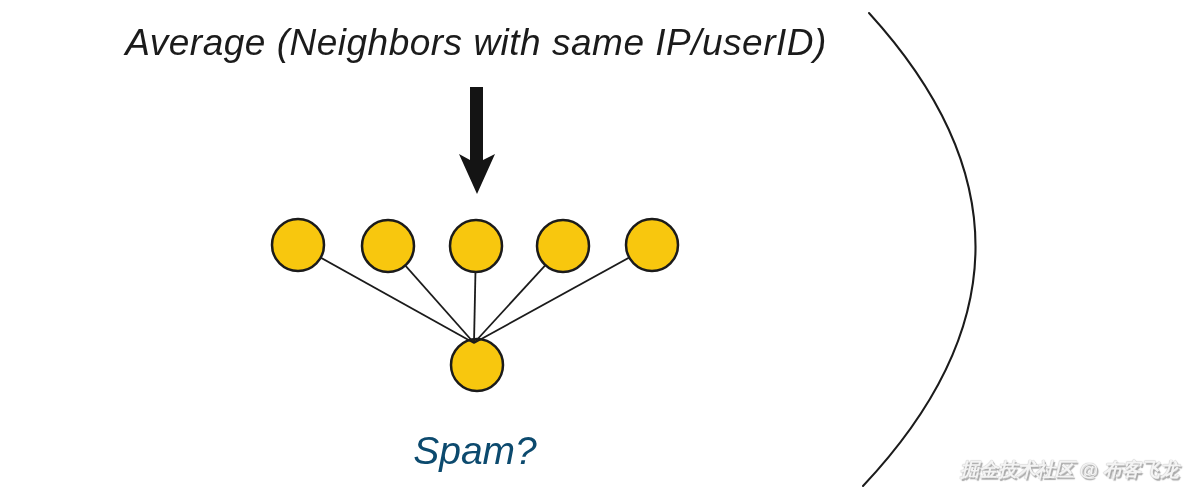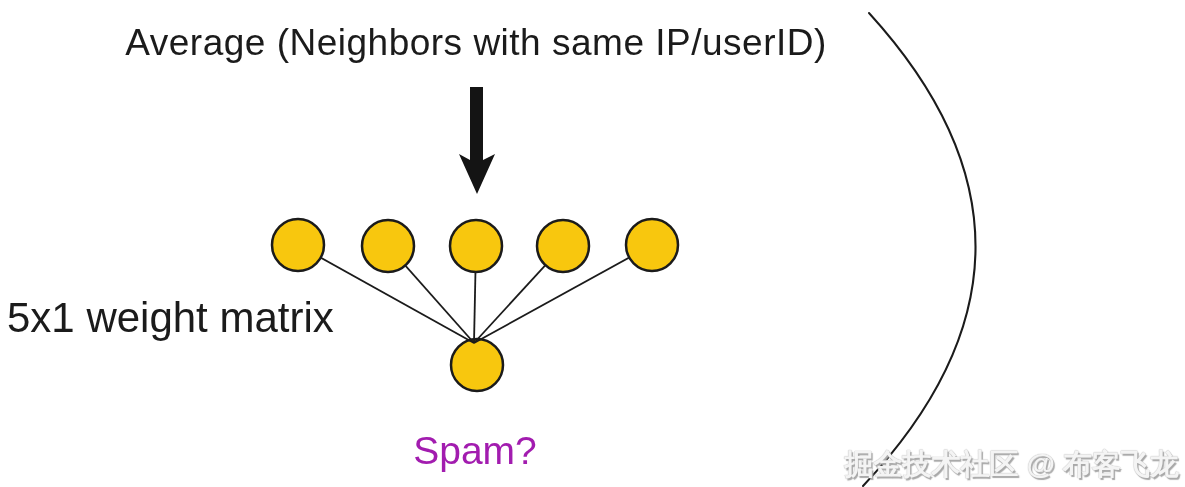--- a/index.html
+++ b/index.html
@@ -20,20 +20,21 @@
     left: 0;
     top: 0;
     width: 1185px;
     height: 487px;
   }
   .txt {
     position: absolute;
     white-space: nowrap;
     color: #1b1b1b;
     line-height: 1;
+    font-style: italic;
   }
   .title {
     left: 476px;
     top: 24px;
     transform: translateX(-50%);
     font-size: 37px;
     letter-spacing: 0.5px;
   }
   .weight-label {
     left: 7px;
@@ -47,21 +48,21 @@
     font-size: 39px;
   }
   .gcn-label {
     left: 983px;
     top: 201px;
     font-size: 38px;
   }
   .watermark {
     right: 6px;
     bottom: 8px;
-    font-size: 29px;
+    font-size: 19px;
     font-weight: bold;
     color: #f4f4f4;
     text-shadow: 1.5px 1.5px 1px #a8a8a8, -0.5px -0.5px 1px #d9d9d9, 0 0 1px #999999;
   }
 </style>
 </head>
 <body>
 
 <div class="stage">
 
@@ -80,17 +81,16 @@
         <line x1="652" y1="245" x2="474" y2="343" stroke="#1B1B1B" stroke-width="1.8"></line>
         <circle cx="298" cy="245" r="26" fill="#F8C70E" stroke="#1B1B1B" stroke-width="2.5"></circle>
         <circle cx="388" cy="246" r="26" fill="#F8C70E" stroke="#1B1B1B" stroke-width="2.5"></circle>
         <circle cx="476" cy="246" r="26" fill="#F8C70E" stroke="#1B1B1B" stroke-width="2.5"></circle>
         <circle cx="563" cy="246" r="26" fill="#F8C70E" stroke="#1B1B1B" stroke-width="2.5"></circle>
         <circle cx="652" cy="245" r="26" fill="#F8C70E" stroke="#1B1B1B" stroke-width="2.5"></circle>
       </g>
   </svg>
 
   <div class="txt title">Average (Neighbors with same IP/userID)</div>
-  <div class="txt weight-label">5x1 weight matrix</div>
-  <div class="txt spam-label" style="color: #a21caf;">Spam?</div>
+  <div class="txt spam-label" style="color: #0c4a6e;">Spam?</div>
   <div class="txt watermark">掘金技术社区 @ 布客飞龙</div>
 
 </div>
 
 </body></html>

